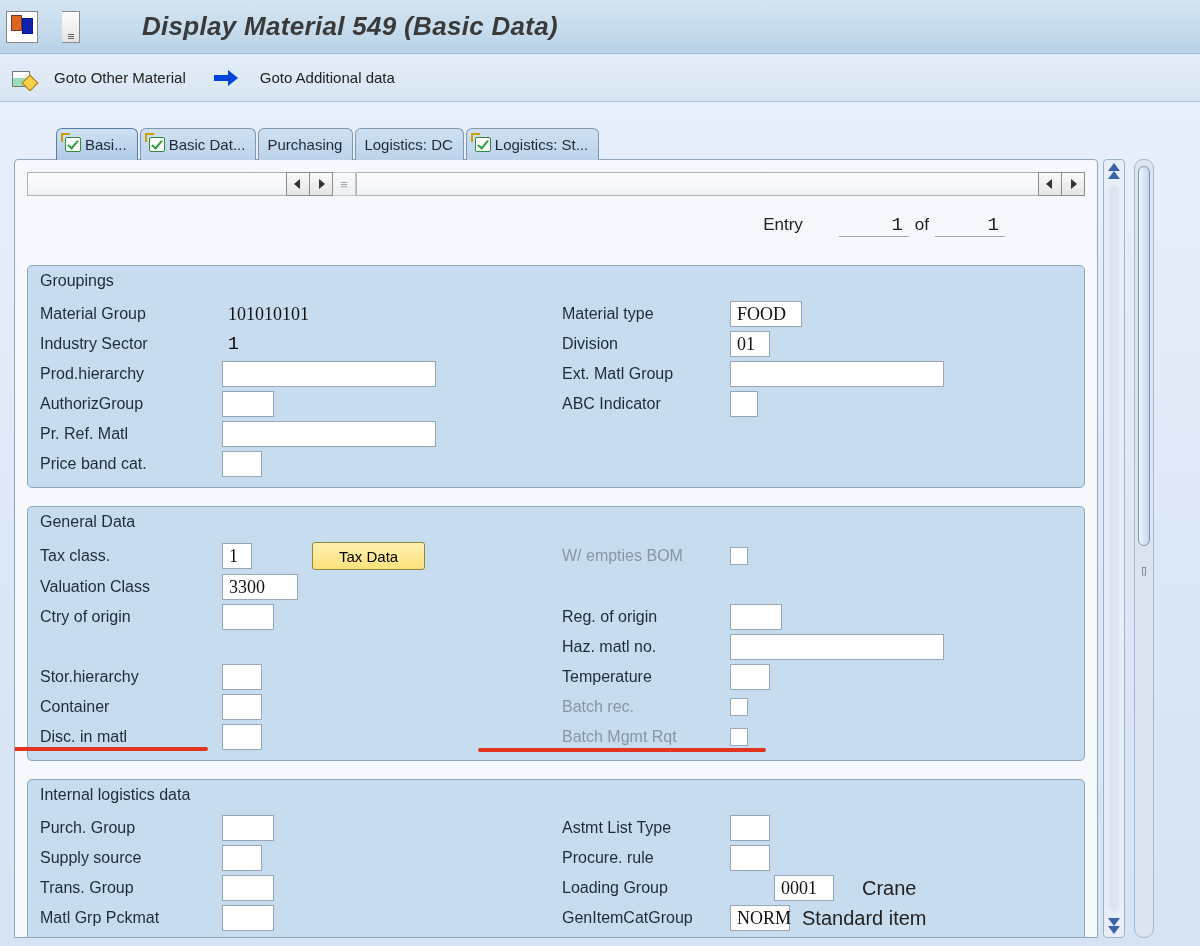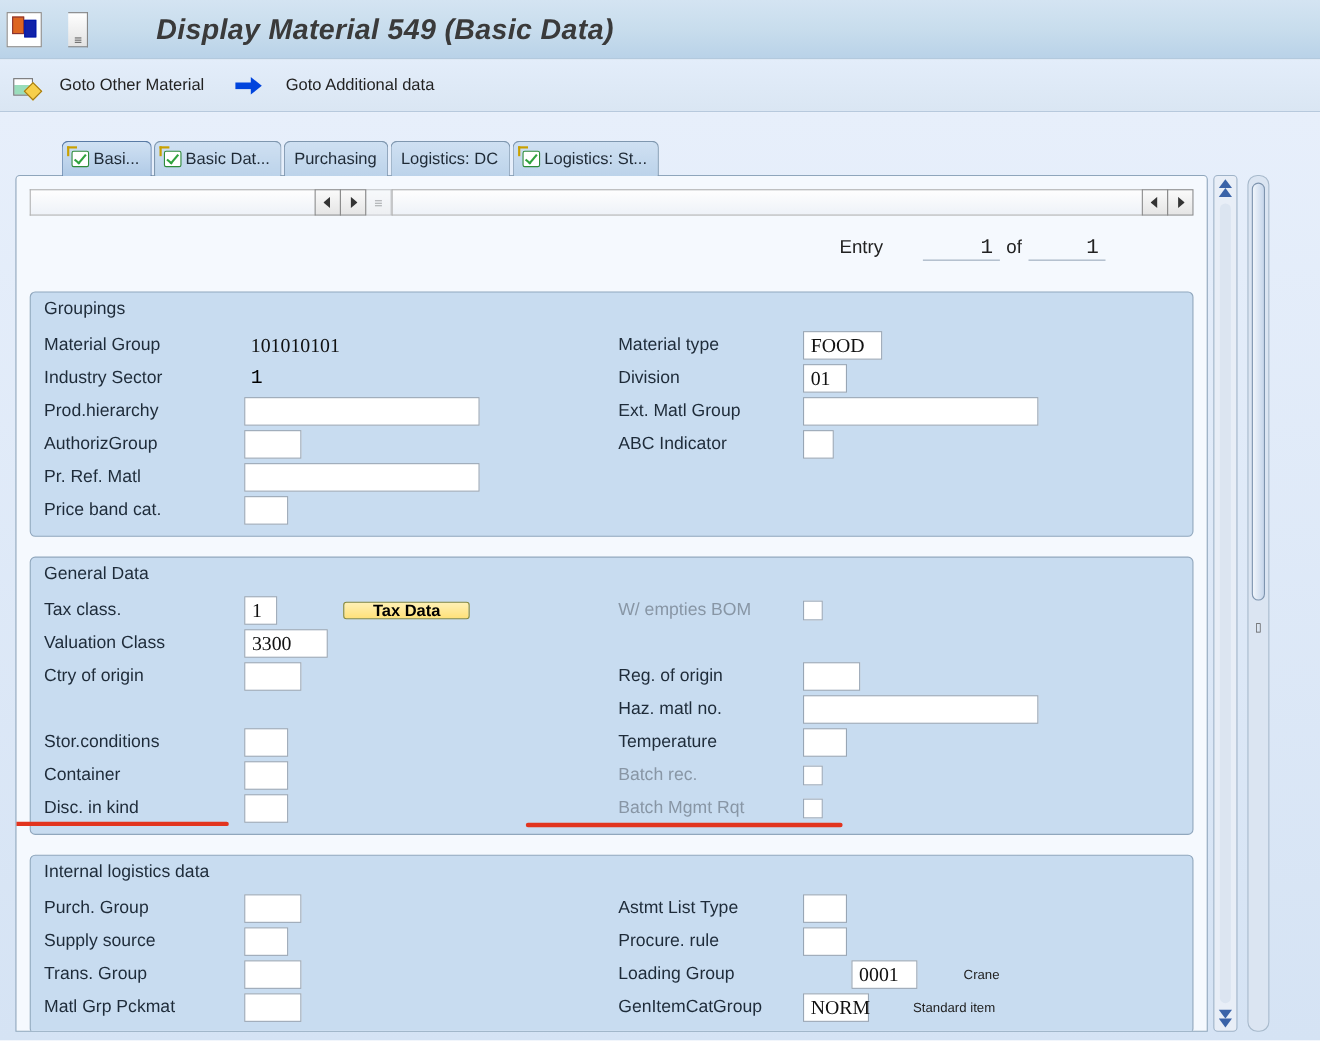--- a/index.html
+++ b/index.html
@@ -114,23 +114,23 @@
   .groupbox .ghead { padding:6px 12px 6px 12px; color:#1e2b39; font-size:16px; border-bottom:1px solid rgba(255,255,255,0);}
   .groupbox .gbody { padding:4px 12px 10px 12px; display:grid; grid-template-columns: 182px 310px 30px 168px 246px; row-gap:4px; align-items:center;}
   .glabel{ color:#1e2b39; font-size:16px; white-space:nowrap;}
   .glabel.disabled{color:#8896a5;}
   .gval{}
   .txtfield { height:26px; background:#fff; border:1px solid #98a6b5; padding:0 6px; font-family:Liberation Serif, serif; font-size:18px; color:#111; display:flex;align-items:center;}
   .txtfield.narrow{width:72px;}
   .txtfield.short{width:40px;}
   .txtfield.shortish{width:52px;}
   .txtfield.w200{width:214px;}
-  .btn-yellow{height:16px;background:linear-gradient(#fff1b5,#ffe17a);border:1px solid #8a8a3a;border-radius:3px;display:inline-flex;align-items:center;justify-content:center;padding:0 26px;font-size:15px;cursor:pointer;font-weight:bold;}
+  .btn-yellow{height:28px;background:linear-gradient(#fff1b5,#ffe17a);border:1px solid #8a8a3a;border-radius:3px;display:inline-flex;align-items:center;justify-content:center;padding:0 26px;font-size:15px;cursor:pointer;}
   .chkbox{width:18px;height:18px;background:#fff;border:1px solid #9aa8b8;}
-  .plain-text{font-size:12px;color:#222;padding-left:6px;margin-left:28px;}
+  .plain-text{font-size:20px;color:#222;padding-left:6px;}
   
   
   .vscroll {
     position:absolute; right:75px; top:57px; width:22px; bottom:8px;
     background:#e8eef7; border:1px solid #9fb3c8; border-radius:4px;
     display:flex;flex-direction:column;align-items:center;justify-content:space-between;
     padding:6px 0;
   }
   .vscroll .arrow{width:0;height:0;border-left:6px solid transparent;border-right:6px solid transparent;cursor:pointer;}
   .vscroll .arrow.up{border-bottom:8px solid #3a63a8;}
@@ -322,41 +322,41 @@
           </div>
 
         <div></div>
           <div></div>
           <div></div>
         <div class="glabel">Haz. matl no.</div>
         <div class="gval">
             <div class="txtfield w200"></div>
           </div>
 
-        <div class="glabel">Stor.conditions</div>
+        <div class="glabel">Stor.hierarchy</div>
         <div class="gval">
             <div class="txtfield short"></div>
           </div>
         <div></div>
         <div class="glabel">Temperature</div>
         <div class="gval">
             <div class="txtfield short"></div>
           </div>
 
         <div class="glabel">Container</div>
         <div class="gval">
             <div class="txtfield short"></div>
           </div>
         <div></div>
         <div class="glabel disabled">Batch rec.</div>
         <div class="gval">
             <div class="chkbox"></div>
           </div>
 
-        <div class="glabel">Disc. in kind</div>
+        <div class="glabel">Disc. in matl</div>
         <div class="gval">
             <div class="txtfield short"></div>
           </div>
         <div></div>
         <div class="glabel disabled">Batch Mgmt Rqt</div>
         <div class="gval">
             <div class="chkbox"></div>
           </div>
       </div>
     </div>
@@ -383,21 +383,21 @@
         <div class="gval">
             <div class="txtfield short"></div>
           </div>
 
         <div class="glabel">Trans. Group</div>
         <div class="gval">
             <div class="txtfield shortish"></div>
           </div>
         <div></div>
         <div class="glabel">Loading Group</div>
-        <div class="gval" style="display:flex;align-items:center;gap:8px;padding-left:44px;">
+        <div class="gval" style="display:flex;align-items:center;gap:22px;padding-left:44px;">
           <div class="txtfield" style="width:60px;">0001</div>
           <span class="plain-text">Crane</span>
         </div>
 
         <div class="glabel">Matl Grp Pckmat</div>
         <div class="gval">
             <div class="txtfield shortish"></div>
           </div>
         <div></div>
         <div class="glabel">GenItemCatGroup</div>

